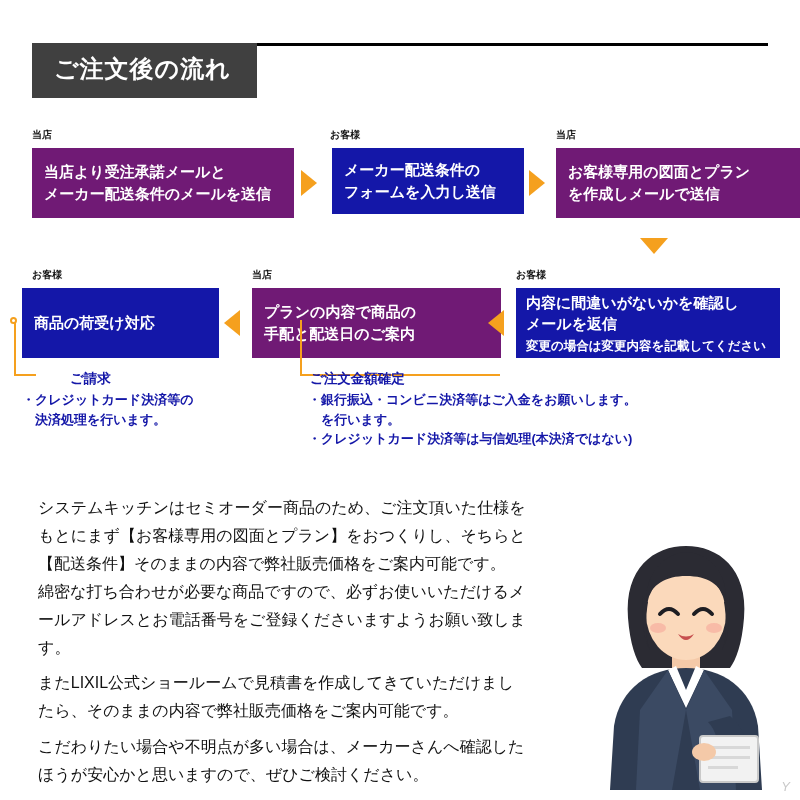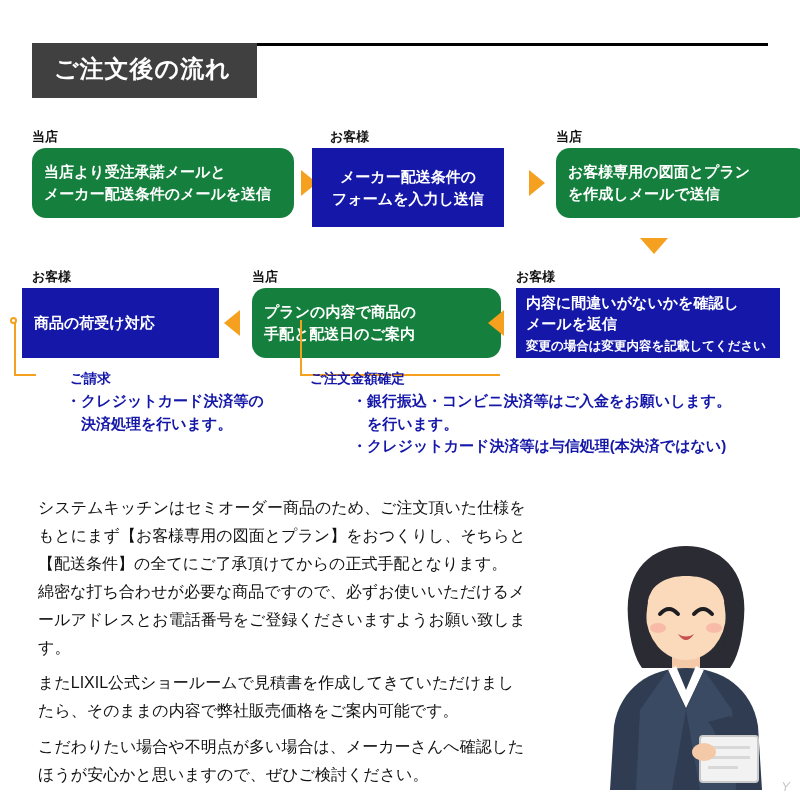--- a/index.html
+++ b/index.html
@@ -34,37 +34,37 @@
     padding: 12px 26px 14px 22px;
     font-size: 24px;
     font-weight: bold;
     letter-spacing: 1px;
     line-height: 1.2;
   }
 
   
   .caption {
     position: absolute;
-    font-size: 13px;
+    font-size: 10px;
     font-weight: bold;
     color: #111111;
   }
   .flowbox {
     position: absolute;
     box-sizing: border-box;
     display: flex;
     flex-direction: column;
     justify-content: center;
     padding: 8px 12px;
     font-size: 15px;
     font-weight: bold;
     line-height: 1.45;
     color: #ffffff;
   }
-  .gray { background: #15803d; border-radius: 14px; }
+  .gray { background: #701a75; }
   .navy { background: #1417a8; }
 
   .note-line {
     font-size: 12.5px;
     font-weight: bold;
     line-height: 1.3;
     margin-top: 3px;
   }
 
   
@@ -106,25 +106,24 @@
     box-sizing: border-box;
   }
   .callout-title {
     position: absolute;
     font-size: 13.5px;
     font-weight: bold;
     color: #1417a8;
   }
   .callout-body {
     position: absolute;
-    font-size: 15px;
+    font-size: 13px;
     font-weight: bold;
     color: #1417a8;
     line-height: 1.5;
-    margin-left: 44px;
   }
 
   
   .para {
     position: absolute;
     font-size: 16px;
     line-height: 1.62;
     color: #111111;
     font-weight: normal;
   }
@@ -154,21 +153,21 @@
 <div class="title-box">ご注文後の流れ</div>
 
 <div class="caption" style="left:32px; top:128px;">当店</div>
 <div class="flowbox gray" style="left:32px; top:148px; width:262px; height:70px;">
   <div>当店より受注承諾メールと</div>
   <div>メーカー配送条件のメールを送信</div>
 </div>
 <div class="arrow-right" style="left:301px; top:170px;"></div>
 
 <div class="caption" style="left:330px; top:128px;">お客様</div>
-<div class="flowbox navy" style="left:312px; top:148px; width:192px; height:79px;align-items:center;">
+<div class="flowbox navy" style="left:332px; top:148px; width:192px; height:66px;">
   <div>メーカー配送条件の</div>
   <div>フォームを入力し送信</div>
 </div>
 <div class="arrow-right" style="left:529px; top:170px;"></div>
 
 <div class="caption" style="left:556px; top:128px;">当店</div>
 <div class="flowbox gray" style="left:556px; top:148px; width:252px; height:70px;">
   <div>お客様専用の図面とプラン</div>
   <div>を作成しメールで送信</div>
 </div>
@@ -209,21 +208,21 @@
 <div class="callout-title" style="left:310px; top:370px;">ご注文金額確定</div>
 <div class="callout-body" style="left:308px; top:390px;">
   <div>・銀行振込・コンビニ決済等はご入金をお願いします。</div>
   <div>　を行います。</div>
   <div>・クレジットカード決済等は与信処理(本決済ではない)</div>
 </div>
 
 <div class="para" style="left:38px; top:495px; width:600px;">
   <p>システムキッチンはセミオーダー商品のため、ご注文頂いた仕様を</p>
   <p>もとにまず【お客様専用の図面とプラン】をおつくりし、そちらと</p>
-  <p>【配送条件】の全てにご了承頂けてからの正式手配となります。</p>
+  <p>【配送条件】そのままの内容で弊社販売価格をご案内可能です。</p>
   <p>綿密な打ち合わせが必要な商品ですので、必ずお使いいただけるメ</p>
   <p>ールアドレスとお電話番号をご登録くださいますようお願い致しま</p>
   <p>す。</p>
   <p style="margin-top:10px;">またLIXIL公式ショールームで見積書を作成してきていただけまし</p>
   <p>たら、そのままの内容で弊社販売価格をご案内可能です。</p>
   <p style="margin-top:10px;">こだわりたい場合や不明点が多い場合は、メーカーさんへ確認した</p>
   <p>ほうが安心かと思いますので、ぜひご検討ください。</p>
 </div>
 
 <div class="person">

